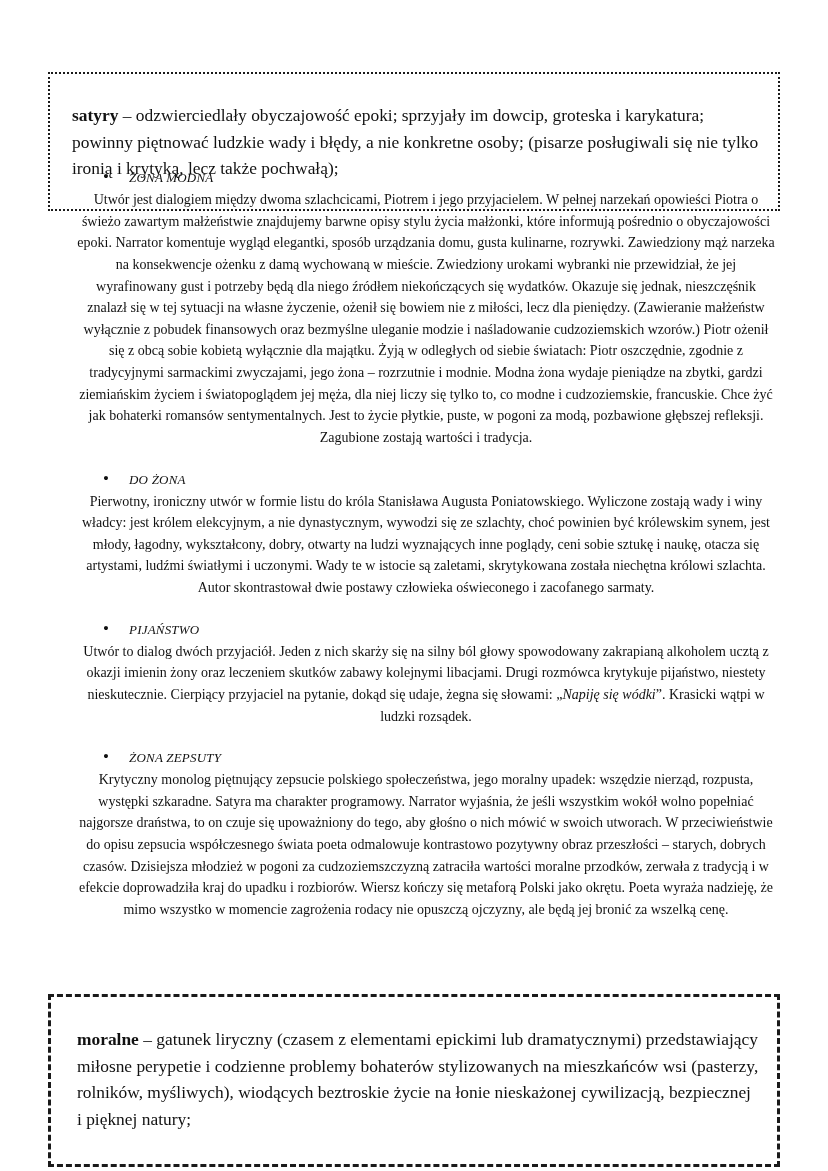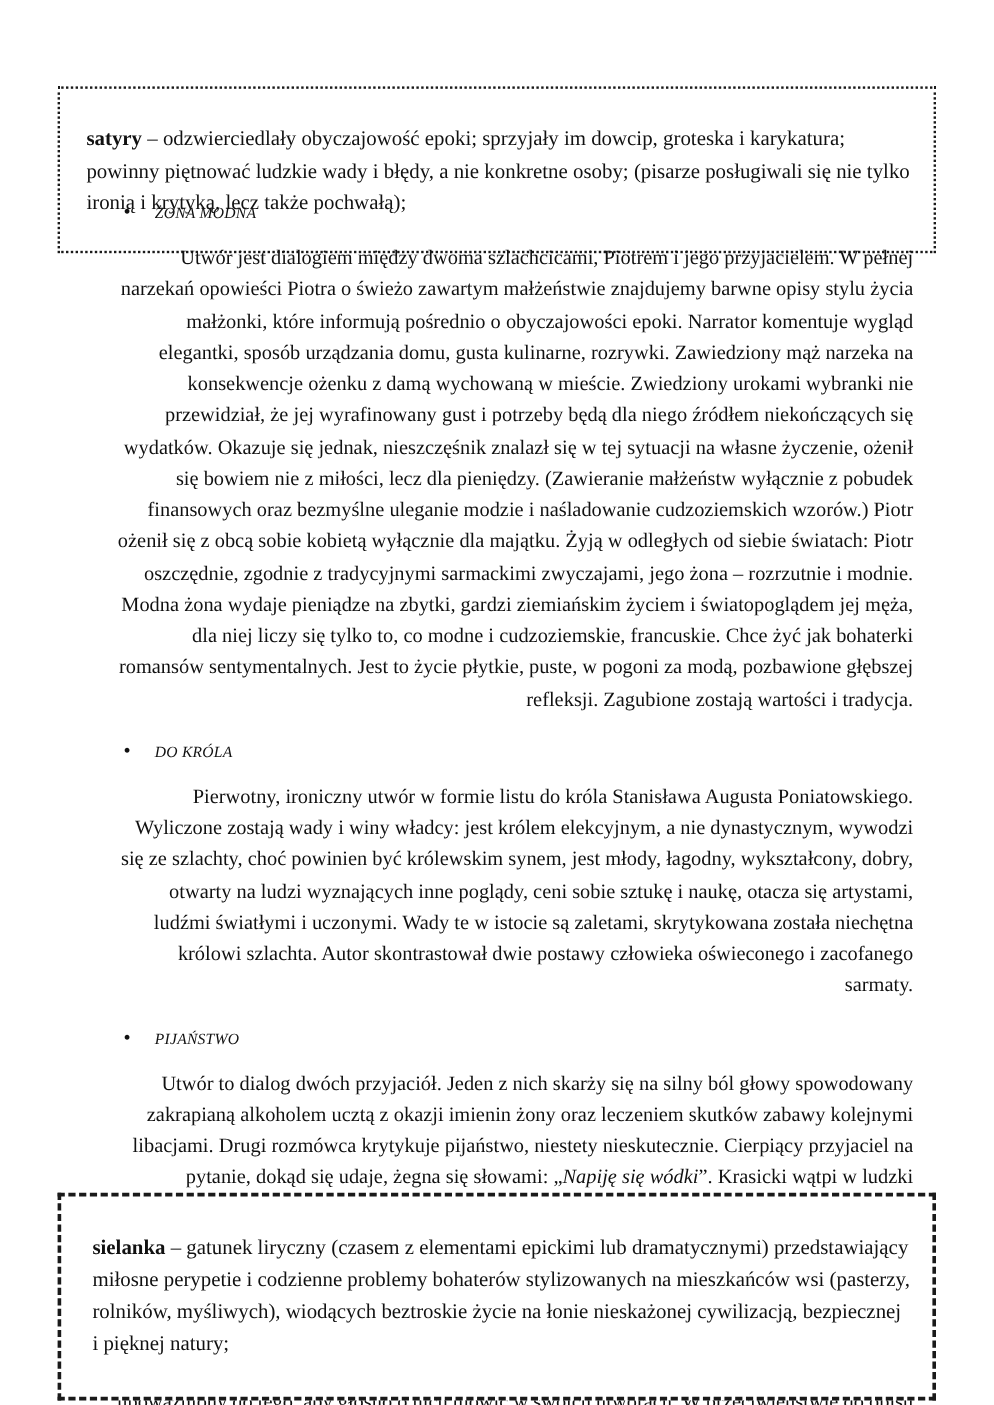--- a/index.html
+++ b/index.html
@@ -82,24 +82,24 @@
     flex: 0 0 auto;
   }
   .heading-text {
     font-weight: normal;
     font-style: italic;
     font-size: 13px;
     letter-spacing: 0.2px;
   }
 
   .para {
-    margin: 16px;
-    font-size: 17px;
+    margin: 0;
+    font-size: 14px;
     line-height: 1.545;
-    text-align: right;
+    text-align: center;
   }
   .para em {
     font-style: italic;
     font-family: Liberation Serif, serif;
   }
 </style>
 </head>
 <body>
 
 <div class="page">
@@ -114,21 +114,21 @@
       <div class="heading-row">
         <span class="bullet">•</span>
         <span class="heading-text">ŻONA MODNA</span>
       </div>
       <p class="para">Utwór jest dialogiem między dwoma szlachcicami, Piotrem i jego przyjacielem. W pełnej narzekań opowieści Piotra o świeżo zawartym małżeństwie znajdujemy barwne opisy stylu życia małżonki, które informują pośrednio o obyczajowości epoki. Narrator komentuje wygląd elegantki, sposób urządzania domu, gusta kulinarne, rozrywki. Zawiedziony mąż narzeka na konsekwencje ożenku z damą wychowaną w mieście. Zwiedziony urokami wybranki nie przewidział, że jej wyrafinowany gust i potrzeby będą dla niego źródłem niekończących się wydatków. Okazuje się jednak, nieszczęśnik znalazł się w tej sytuacji na własne życzenie, ożenił się bowiem nie z miłości, lecz dla pieniędzy. (Zawieranie małżeństw wyłącznie z pobudek finansowych oraz bezmyślne uleganie modzie i naśladowanie cudzoziemskich wzorów.) Piotr ożenił się z obcą sobie kobietą wyłącznie dla majątku. Żyją w odległych od siebie światach: Piotr oszczędnie, zgodnie z tradycyjnymi sarmackimi zwyczajami, jego żona – rozrzutnie i modnie. Modna żona wydaje pieniądze na zbytki, gardzi ziemiańskim życiem i światopoglądem jej męża, dla niej liczy się tylko to, co modne i cudzoziemskie, francuskie. Chce żyć jak bohaterki romansów sentymentalnych. Jest to życie płytkie, puste, w pogoni za modą, pozbawione głębszej refleksji. Zagubione zostają wartości i tradycja.</p>
     </div>
 
     <div class="entry">
       <div class="heading-row">
         <span class="bullet">•</span>
-        <span class="heading-text">DO KRÓLA</span>
+        <span class="heading-text">DO ŻONA</span>
       </div>
       <p class="para">Pierwotny, ironiczny utwór w formie listu do króla Stanisława Augusta Poniatowskiego. Wyliczone zostają wady i winy władcy: jest królem elekcyjnym, a nie dynastycznym, wywodzi się ze szlachty, choć powinien być królewskim synem, jest młody, łagodny, wykształcony, dobry, otwarty na ludzi wyznających inne poglądy, ceni sobie sztukę i naukę, otacza się artystami, ludźmi światłymi i uczonymi. Wady te w istocie są zaletami, skrytykowana została niechętna królowi szlachta. Autor skontrastował dwie postawy człowieka oświeconego i zacofanego sarmaty.</p>
     </div>
 
     <div class="entry">
       <div class="heading-row">
         <span class="bullet">•</span>
         <span class="heading-text">PIJAŃSTWO</span>
       </div>
       <p class="para"><span>Utwór to dialog dwóch przyjaciół. Jeden z nich skarży się na silny ból głowy spowodowany zakrapianą alkoholem ucztą z okazji imienin żony oraz leczeniem skutków zabawy kolejnymi libacjami. Drugi rozmówca krytykuje pijaństwo, niestety nieskutecznie. Cierpiący przyjaciel na pytanie, dokąd się udaje, żegna się słowami: „</span><em>Napiję się wódki</em><span>”. Krasicki wątpi w ludzki rozsądek.</span></p>
@@ -138,16 +138,16 @@
       <div class="heading-row">
         <span class="bullet">•</span>
         <span class="heading-text">ŻONA ZEPSUTY</span>
       </div>
       <p class="para">Krytyczny monolog piętnujący zepsucie polskiego społeczeństwa, jego moralny upadek: wszędzie nierząd, rozpusta, występki szkaradne. Satyra ma charakter programowy. Narrator wyjaśnia, że jeśli wszystkim wokół wolno popełniać najgorsze draństwa, to on czuje się upoważniony do tego, aby głośno o nich mówić w swoich utworach. W przeciwieństwie do opisu zepsucia współczesnego świata poeta odmalowuje kontrastowo pozytywny obraz przeszłości – starych, dobrych czasów. Dzisiejsza młodzież w pogoni za cudzoziemszczyzną zatraciła wartości moralne przodków, zerwała z tradycją i w efekcie doprowadziła kraj do upadku i rozbiorów. Wiersz kończy się metaforą Polski jako okrętu. Poeta wyraża nadzieję, że mimo wszystko w momencie zagrożenia rodacy nie opuszczą ojczyzny, ale będą jej bronić za wszelką cenę.</p>
     </div>
 
   </div>
 
   <div class="def-box dashed">
-    <p class="def-text"><span class="def-term">sielanka</span><span> – </span><span>gatunek liryczny (czasem z elementami epickimi lub dramatycznymi) przedstawiający miłosne perypetie i codzienne problemy bohaterów stylizowanych na mieszkańców wsi (pasterzy, rolników, myśliwych), wiodących beztroskie życie na łonie nieskażonej cywilizacją, bezpiecznej i pięknej natury;</span></p>
+    <p class="def-text"><span class="def-term">moralne</span><span> – </span><span>gatunek liryczny (czasem z elementami epickimi lub dramatycznymi) przedstawiający miłosne perypetie i codzienne problemy bohaterów stylizowanych na mieszkańców wsi (pasterzy, rolników, myśliwych), wiodących beztroskie życie na łonie nieskażonej cywilizacją, bezpiecznej i pięknej natury;</span></p>
   </div>
 
 </div>
 
 </body></html>

